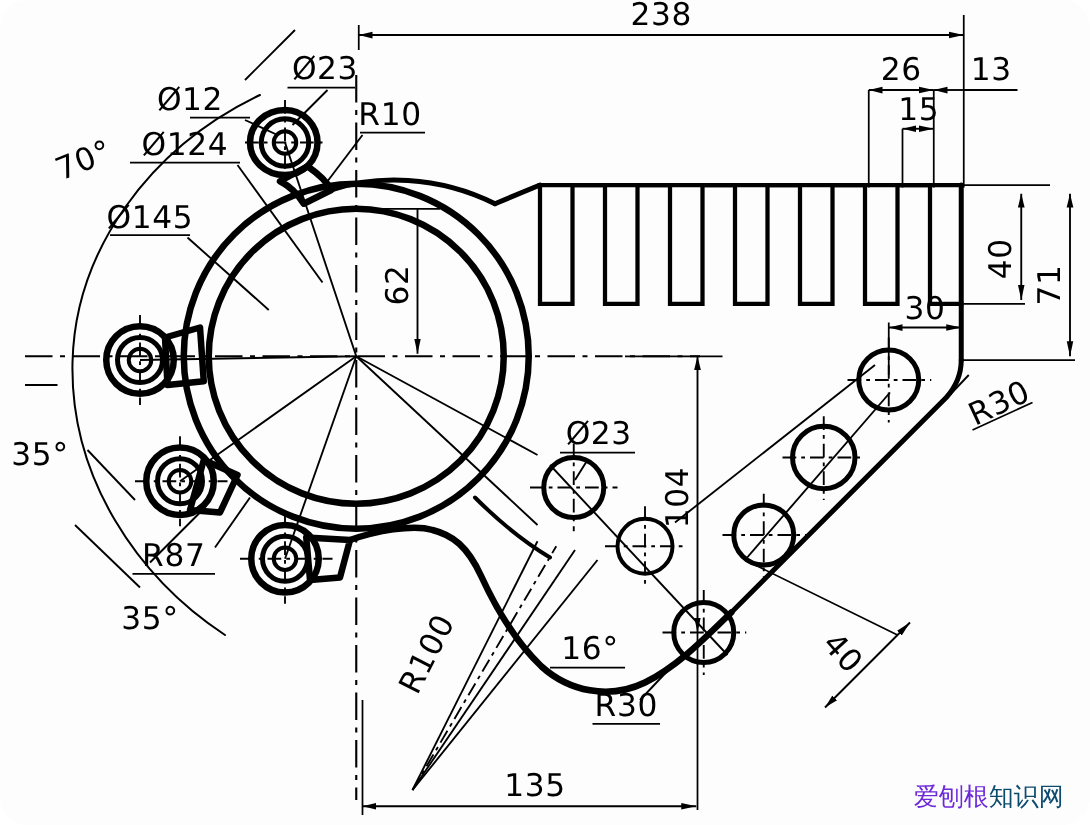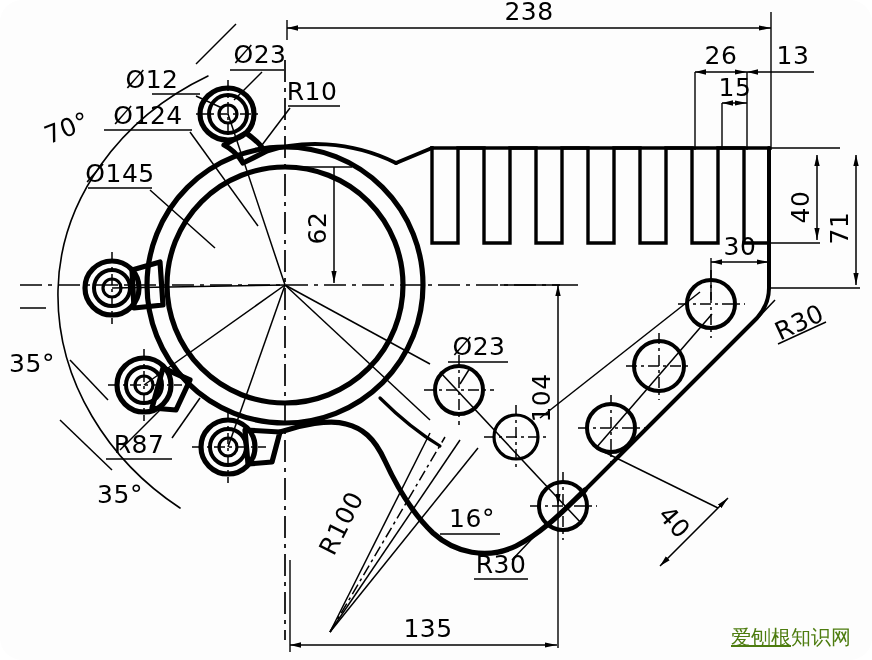--- a/index.html
+++ b/index.html
@@ -44,22 +44,22 @@
   .arrowhead { fill: #000; stroke: none; }
   #watermark {
     position: absolute;
     left: 731px;
     top: 624px;
     font-family: "DejaVu Sans", sans-serif;
     font-size: 20px;
     white-space: nowrap;
     user-select: none;
   }
-  #watermark .wm-a { color: #4d7c0f; text-decoration: underline; }
-  #watermark .wm-b { color: #4d7c0f; margin-top: 20px; }
+  #watermark .wm-a { color: #6d28d9; }
+  #watermark .wm-b { color: #0c4a6e; margin-top: 20px; }
 </style>
 </head>
 <body>
 
 <div id="drawing-root">
 
   <svg id="cad" viewBox="0 0 872 660" xmlns="http://www.w3.org/2000/svg">
 
     <defs>
       <marker id="arrL" markerWidth="12" markerHeight="8" refX="11" refY="4" orient="auto" markerUnits="userSpaceOnUse">

